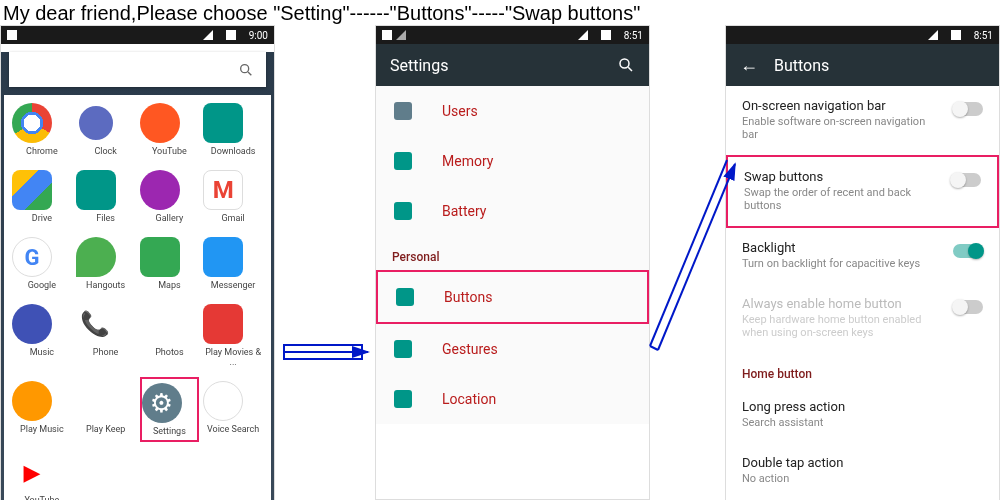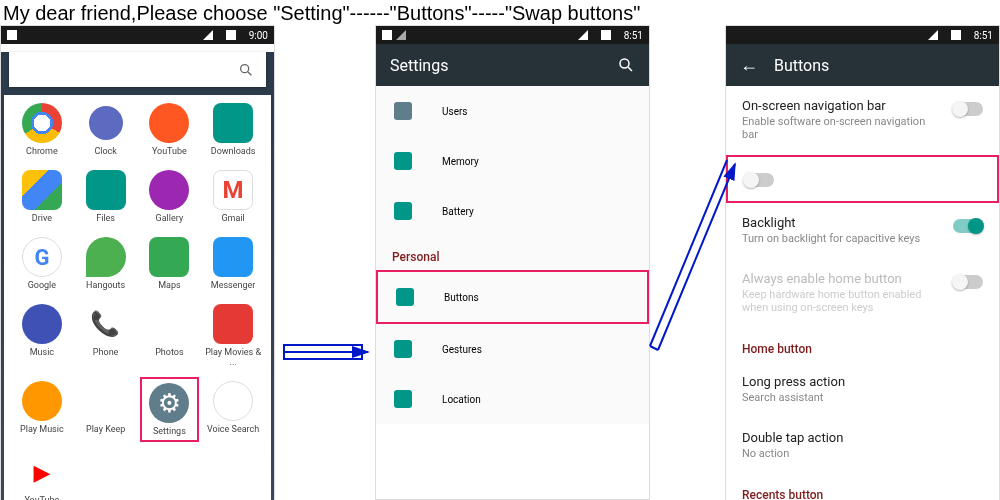--- a/index.html
+++ b/index.html
@@ -14,32 +14,32 @@
   .statusbar { background: #1a1a1a; height: 18px; display: flex; justify-content: space-between; align-items: center; padding: 0 6px; color: #fff; font-size: 10px; }
   .statusbar .left { display: flex; gap: 4px; align-items: center; }
   .statusbar .right { display: flex; gap: 13px; align-items: center; }
   .statusbar-icon { width: 10px; height: 10px; background: #fff; }
   .tri { width: 0; height: 0; border-left: 10px solid transparent; border-bottom: 10px solid #fff; }
   
   .appdrawer-bg { background: linear-gradient(180deg, #2a3a4a, #3a4a5a); height: 100%; padding-top: 0; }
   .searchbar { background: #fff; margin: 8px; height: 35px; display: flex; align-items: center; justify-content: flex-end; padding: 0 12px; box-shadow: 0 1px 3px rgba(0,0,0,0.3); }
   .search-ico { width: 16px; height: 16px; }
   .app-grid { display: grid; grid-template-columns: repeat(4, 1fr); gap: 6px 4px; padding: 4px 8px; background: #fff; margin: 0 3px; }
-  .app-item { display: flex; flex-direction: column; align-items: center; padding: 4px 0; }
+  .app-item { display: flex; flex-direction: column; padding: 4px 0; }
   .app-icon { width: 40px; height: 40px; border-radius: 8px; display: flex; align-items: center; justify-content: center; font-size: 20px; color: #fff; }
   .app-label { font-size: 9px; color: #444; margin-top: 3px; text-align: center; }
   
   .header-dark { background: #263238; height: 42px; display: flex; align-items: center; padding: 0 14px; color: #fff; font-size: 16px; justify-content: space-between; }
   .header-dark .back { margin-right: 16px; font-size: 18px; }
   .header-dark .title-left { display: flex; align-items: center; }
   
   .settings-list { background: #fafafa; }
   .settings-item { display: flex; align-items: center; padding: 14px 16px; border-bottom: 0; }
   .settings-item .icon { width: 22px; height: 22px; margin-right: 28px; display: flex; align-items: center; justify-content: center; }
-  .settings-item .label { font-size: 10px; color: #000000; }
+  .settings-item .label { font-size: 14px; color: #b91c1c; }
   .section-header { font-size: 12px; color: #7f1d1d; font-weight: 500; padding: 14px 16px 6px; }
   
   .buttons-list { background: #fff; }
   .toggle-item { padding: 12px 16px 14px; display: flex; justify-content: space-between; align-items: flex-start; }
   .toggle-item .text { flex: 1; padding-right: 10px; }
   .toggle-item .title { font-size: 13px; color: #222; margin-bottom: 2px; }
   .toggle-item .sub { font-size: 11px; color: #888; }
   .toggle-item.disabled .title { color: #bbb; }
   .toggle-item.disabled .sub { color: #ccc; }
   .toggle { width: 30px; height: 14px; background: #ccc; border-radius: 7px; position: relative; margin-top: 4px; }
@@ -271,20 +271,24 @@
       <div class="toggle-item">
         <div class="text">
           <div class="title">On-screen navigation bar</div>
           <div class="sub">Enable software on-screen navigation bar</div>
         </div>
         <div class="toggle ">
           <div class="knob"></div>
         </div>
       </div>
       <div class="toggle-item highlight-magenta">
+        <div class="text">
+          <div class="title">Swap buttons</div>
+          <div class="sub">Swap the order of recent and back buttons</div>
+        </div>
         <div class="toggle ">
           <div class="knob"></div>
         </div>
       </div>
       <div class="toggle-item">
         <div class="text">
           <div class="title">Backlight</div>
           <div class="sub">Turn on backlight for capacitive keys</div>
         </div>
         <div class="toggle on">

